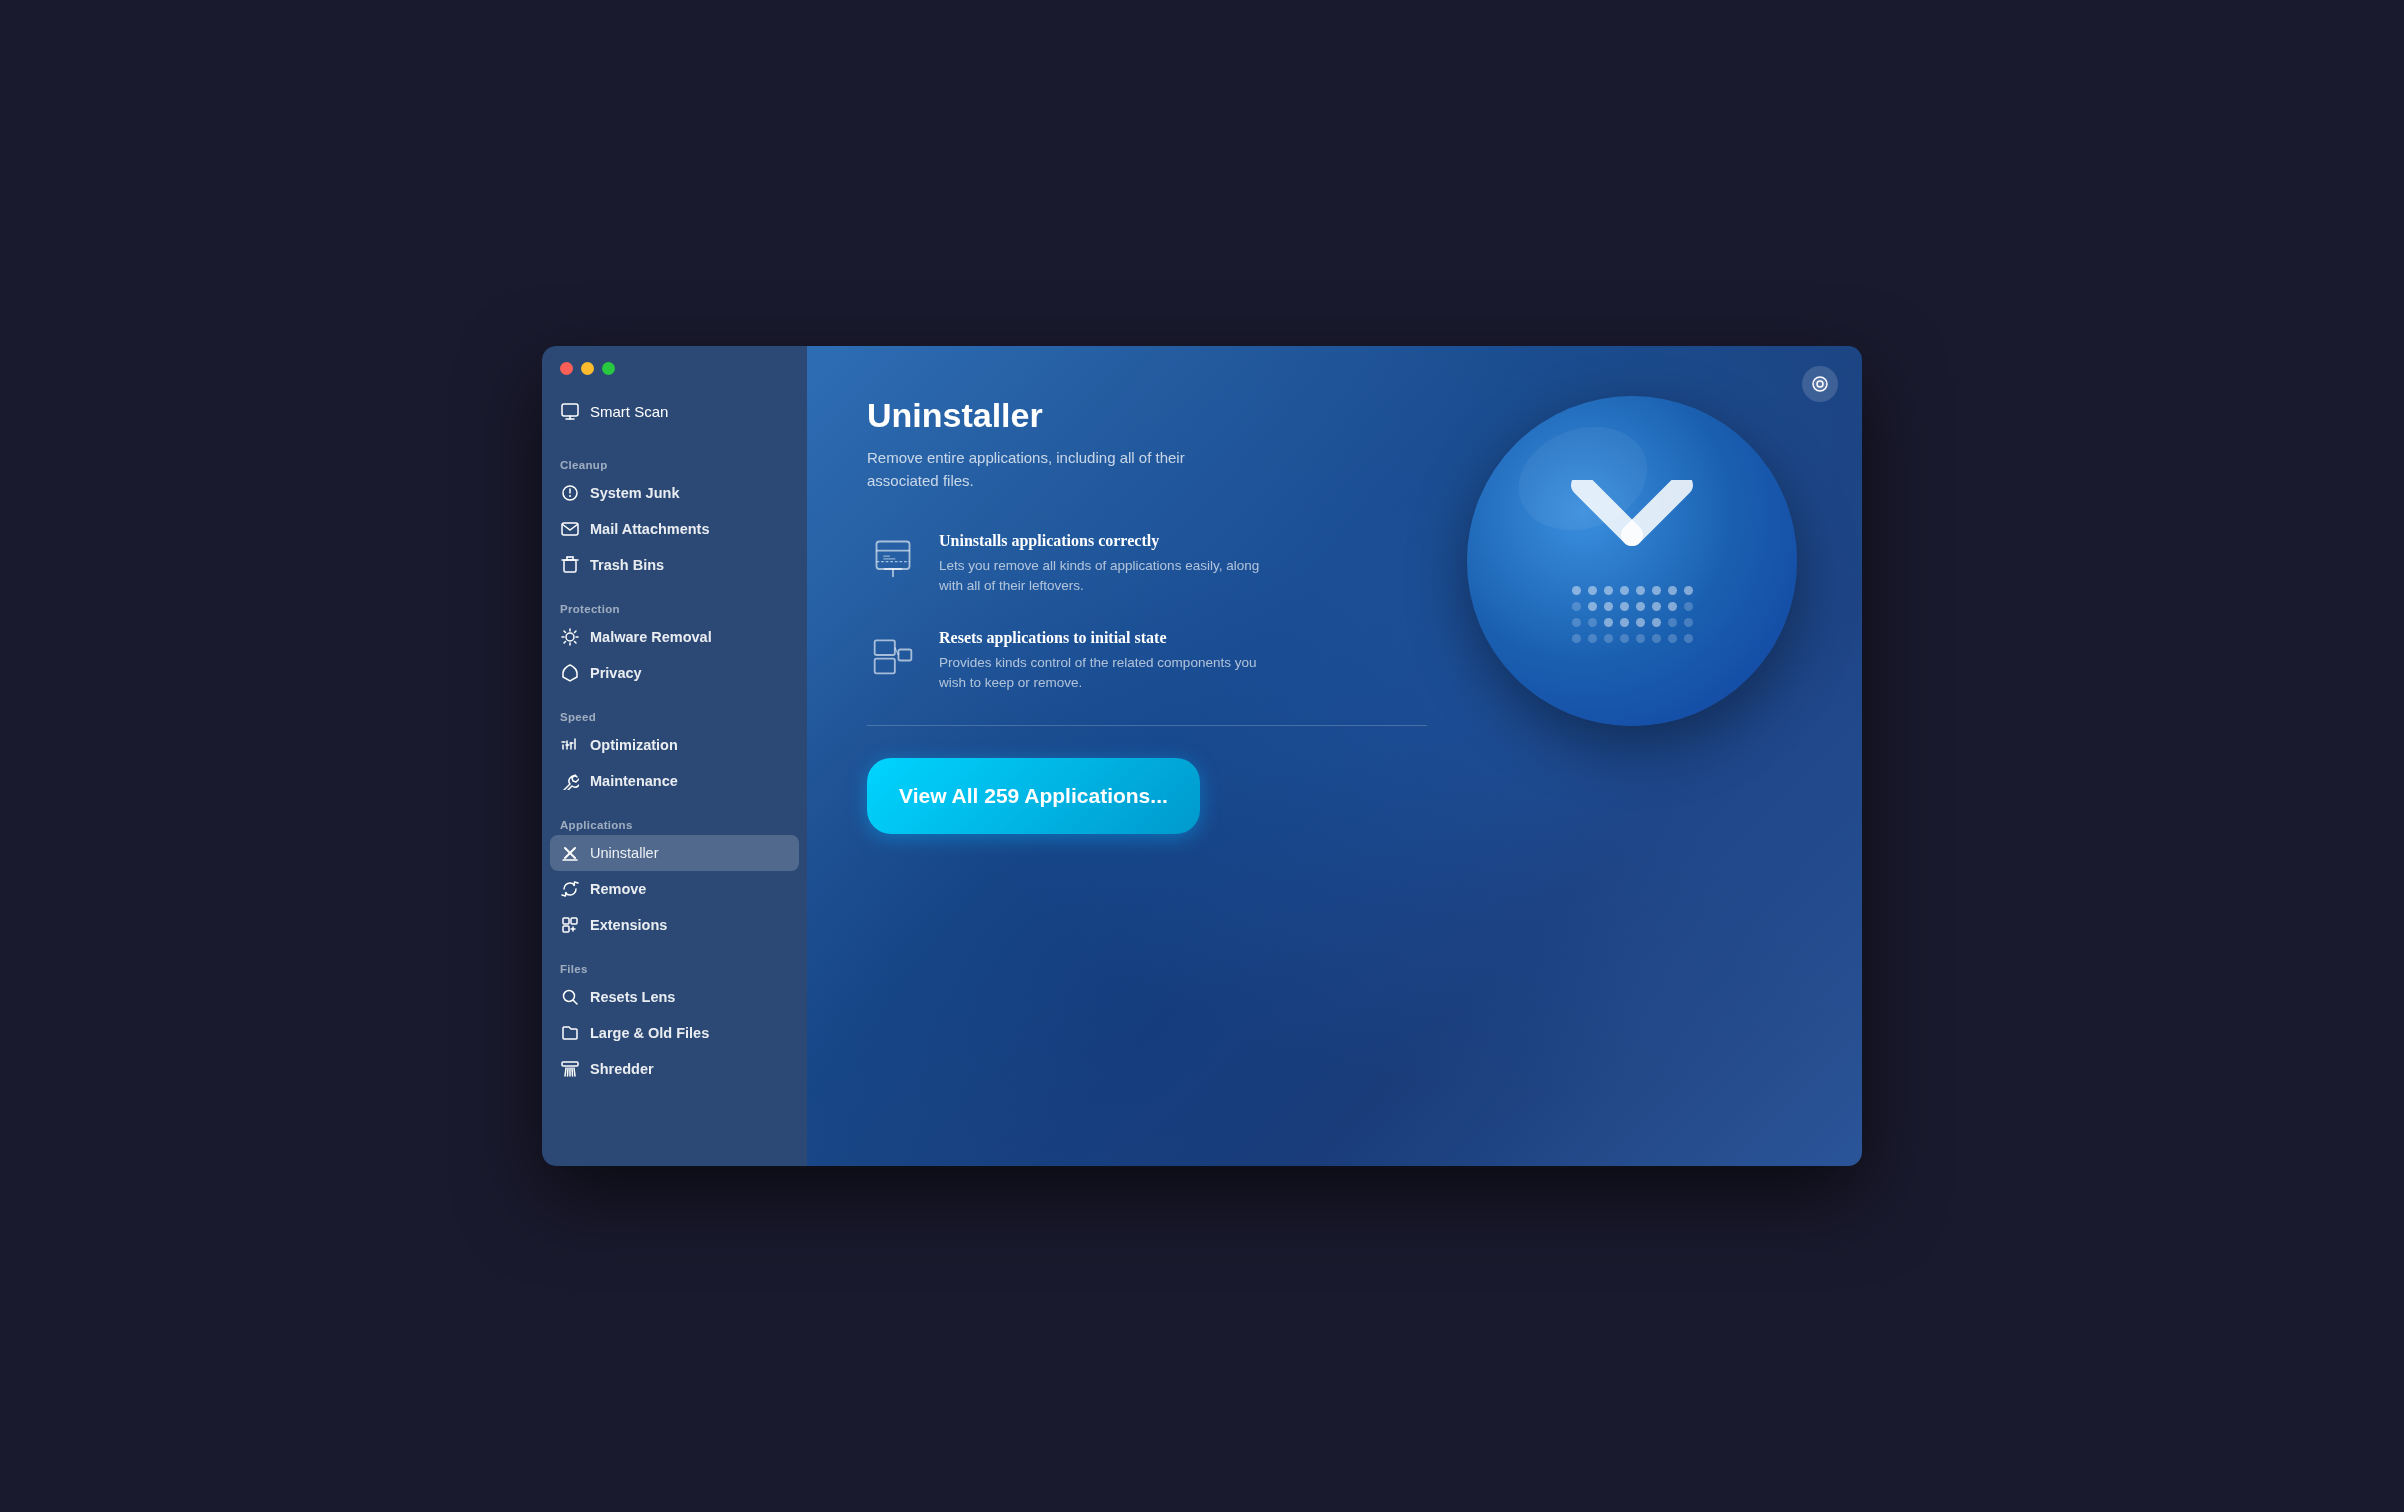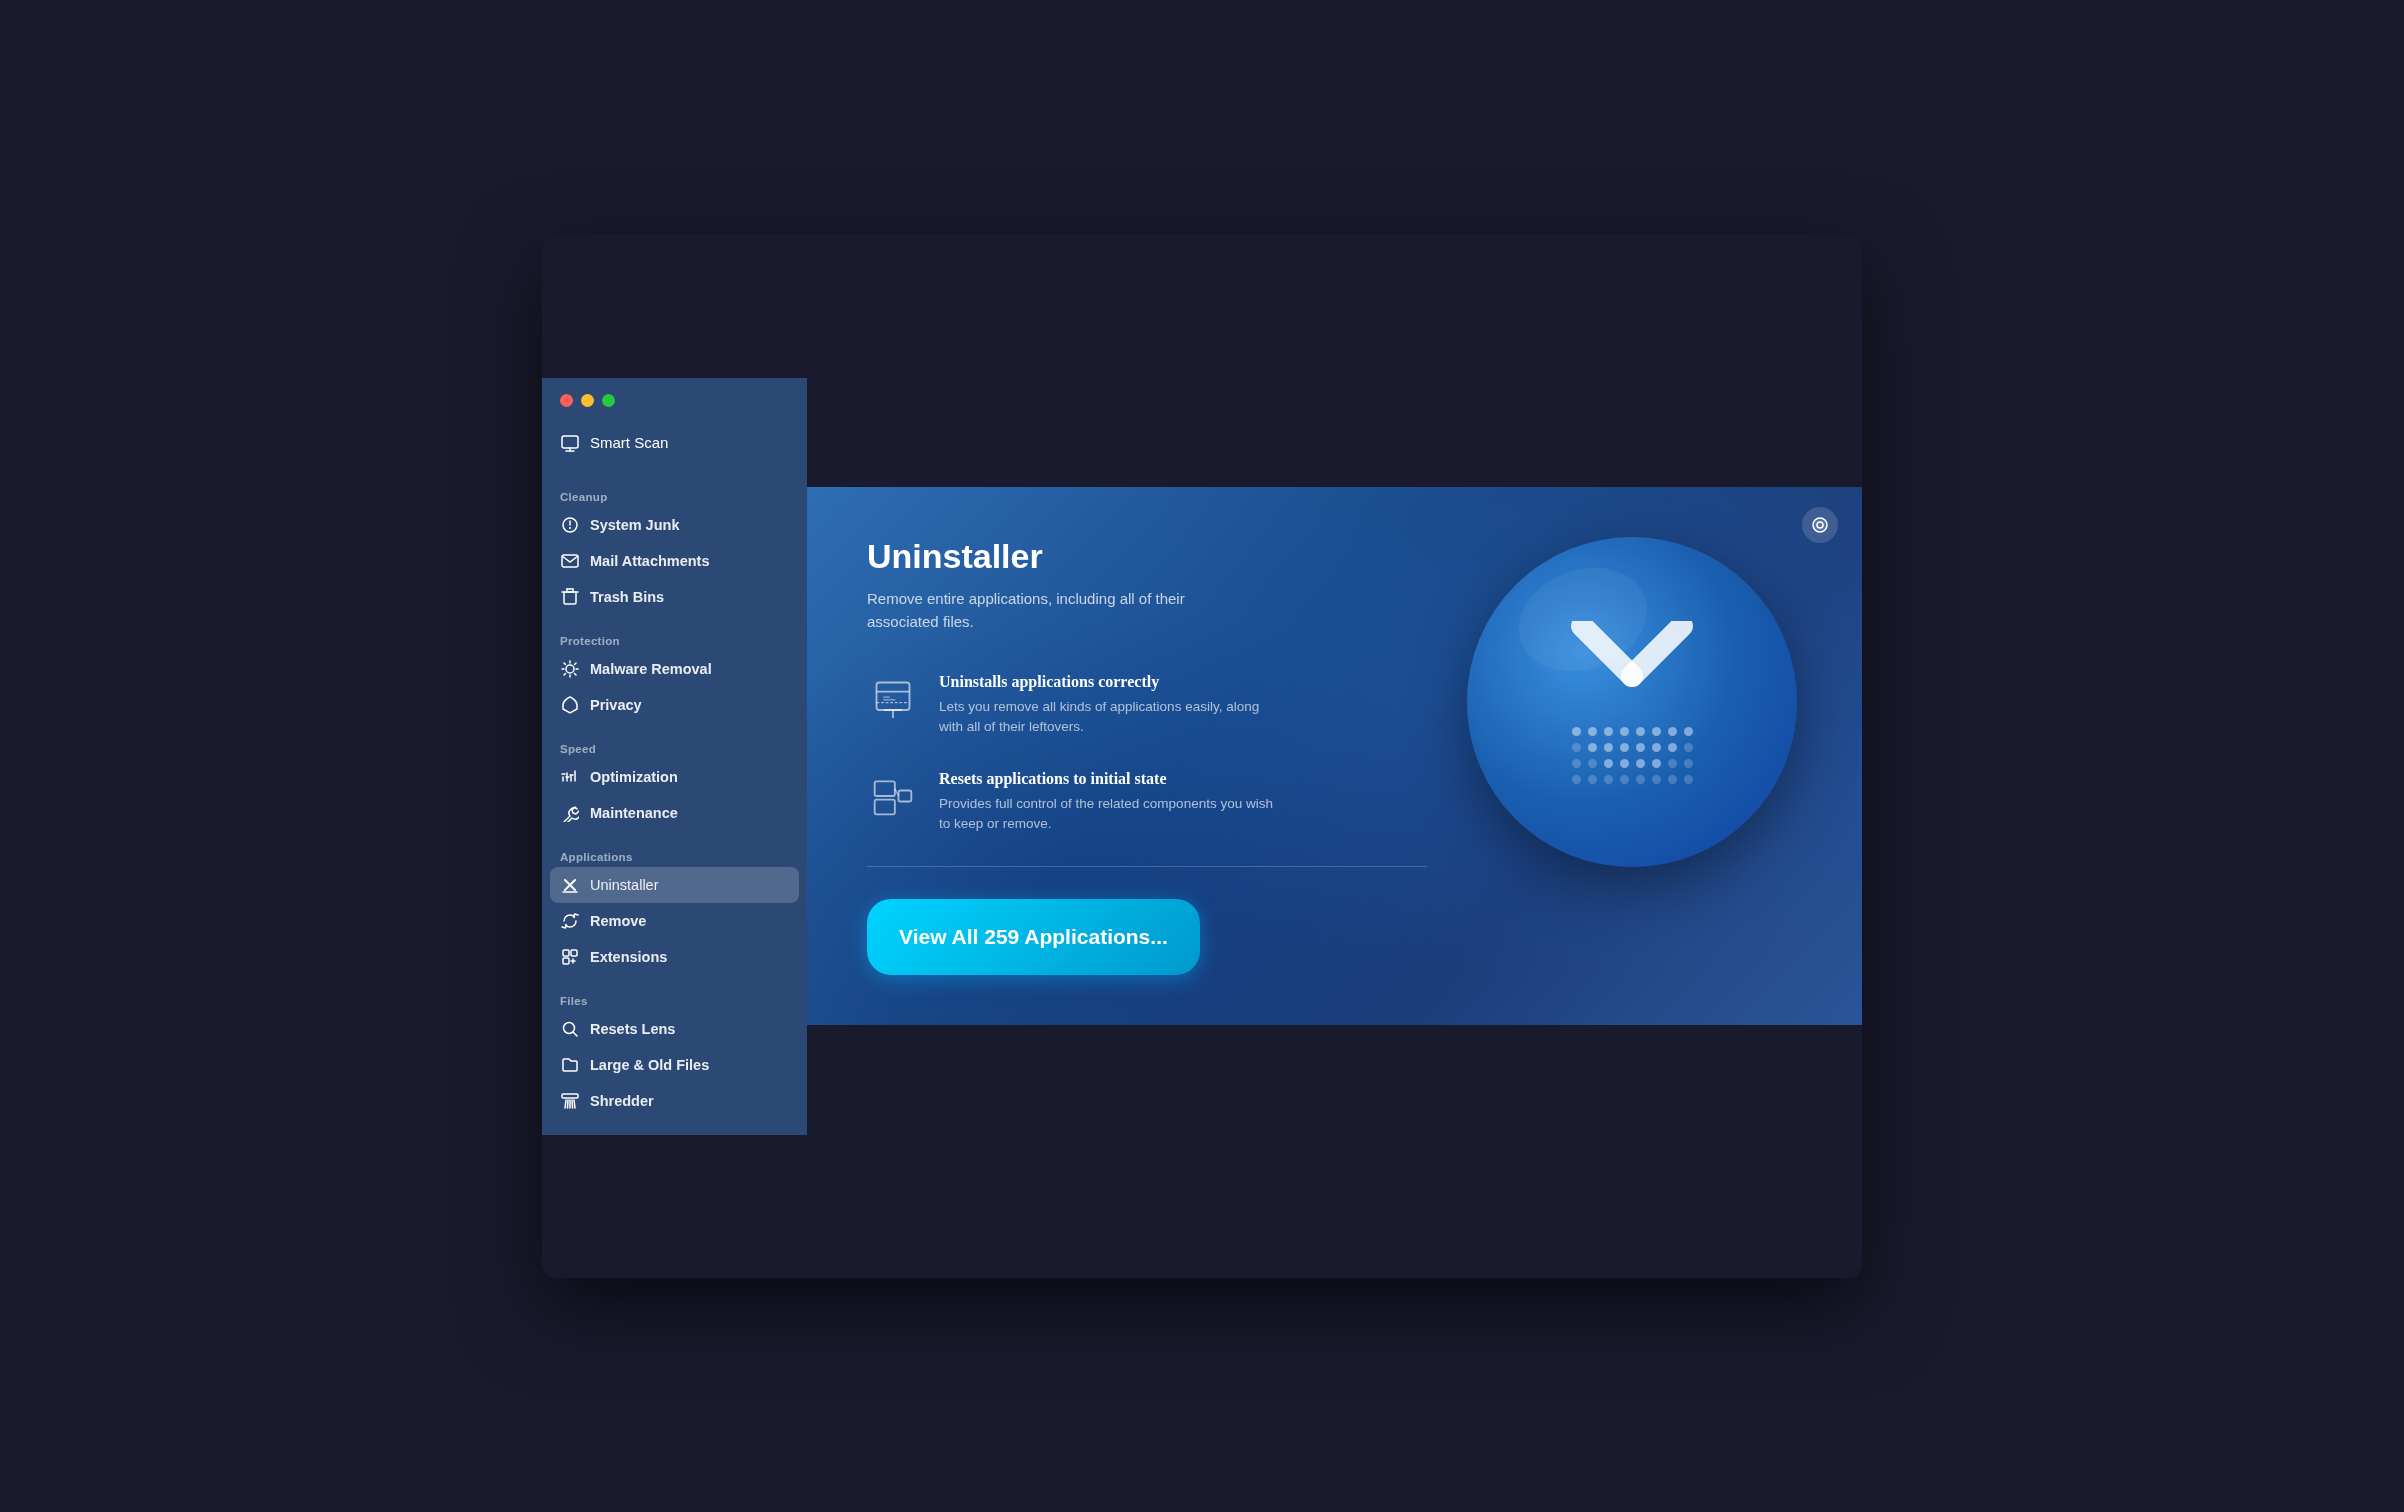--- a/index.html
+++ b/index.html
@@ -8,27 +8,26 @@
       background: #1a1a2e;
       display: flex;
       align-items: center;
       justify-content: center;
       min-height: 100vh;
       font-family: -apple-system, BlinkMacSystemFont, 'Segoe UI', sans-serif;
     }
 
     .window {
       width: 1320px;
-      height: 1044px;
+      height: 820px;
       border-radius: 14px;
       overflow: hidden;
       display: flex;
       box-shadow: 0 30px 80px rgba(0,0,0,0.6);
       position: relative;
-      align-items: center;
     }
 
     
     .sidebar {
       width: 265px;
       min-width: 265px;
       background: rgba(50, 90, 140, 0.75);
       backdrop-filter: blur(20px);
       display: flex;
       flex-direction: column;
@@ -503,21 +502,21 @@
           <div class="feature-icon">
             <svg width="48" height="48" viewBox="0 0 48 48" fill="none">
               <rect x="4" y="8" width="22" height="16" rx="2" stroke="rgba(255,255,255,0.6)" stroke-width="2" fill="none"></rect>
               <rect x="4" y="28" width="22" height="16" rx="2" stroke="rgba(255,255,255,0.6)" stroke-width="2" fill="none"></rect>
               <rect x="30" y="18" width="14" height="12" rx="2" stroke="rgba(255,255,255,0.6)" stroke-width="2" fill="none"></rect>
               <line x1="26" y1="16" x2="30" y2="24" stroke="rgba(255,255,255,0.5)" stroke-width="1.5"></line>
             </svg>
           </div>
           <div class="feature-text">
             <div class="feature-title">Resets applications to initial state</div>
-            <div class="feature-desc">Provides full control of the related components you wish to keep or remove.</div>
+            <div class="feature-desc">Provides kinds control of the related components you wish to keep or remove.</div>
           </div>
         </div>
 
         <div class="divider"></div>
 
         <button class="cta-button">View All 259 Applications...</button>
       </div>
 
       <div class="right-panel">
         <div class="app-icon-circle">

